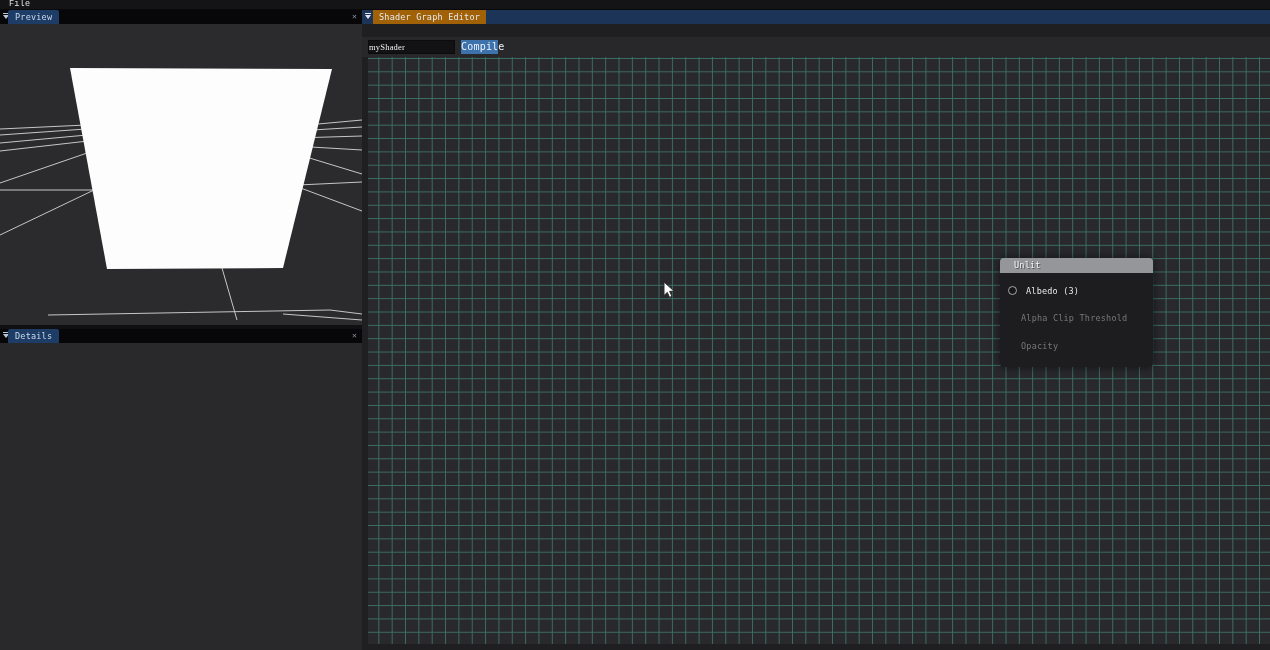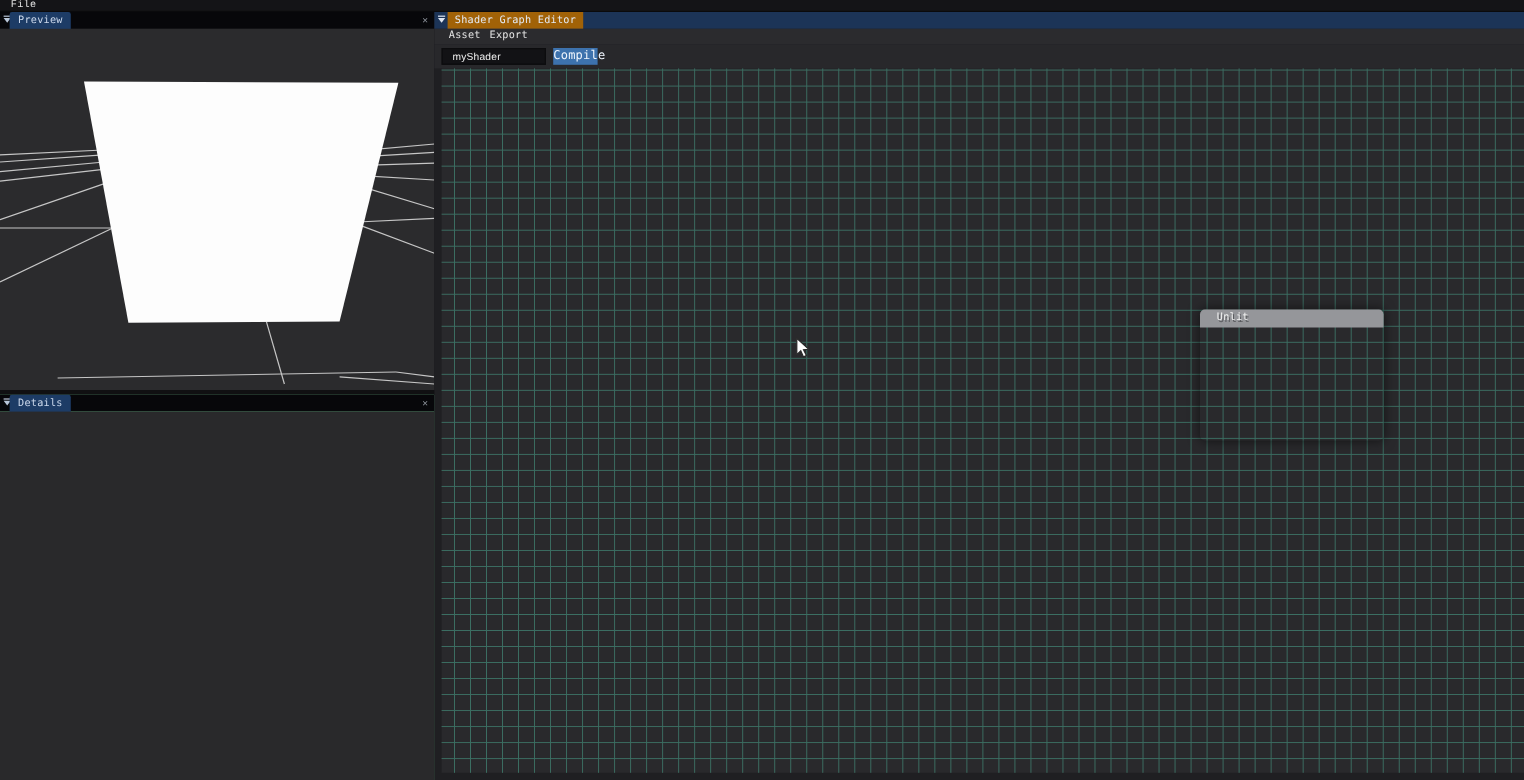--- a/index.html
+++ b/index.html
@@ -39,21 +39,21 @@
   #editor-titlebar .collapse-arrow { border-top-color:#dfe6f2; }
   #editor-titlebar .collapse-arrow::before { background:#dfe6f2; }
   #editor-title-tab { position:absolute; left:11px; top:0; height:14px; line-height:14px;
          padding:0 6px; background:#a16207; color:#e3eaf4; font-size:8.5px; }
   #editor-menubar { left:0; top:14px; width:100%; height:13px; background:#2b2b2e; }
   #editor-menubar .menu-item { position:absolute; top:0; height:13px; line-height:13px;
          font-size:8.5px; color:#e4e4e4; cursor:default; }
   #editor-toolbar { left:0; top:27px; width:100%; height:20px; background:#28282b; }
   #shader-name-input { position:absolute; left:6px; top:3px; width:87px; height:14px;
          background:#121215; border:1px solid #0c0c0e; color:#f0f0f0;
-         font-family:Liberation Sans, sans-serif; font-size:8.5px; padding:0 8px;
+         font-family:Liberation Serif, serif; font-size:8.5px; padding:0 0;
          letter-spacing:.2px; outline:none; }
   #compile-button { position:absolute; left:99px; top:3px; width:37px; height:14px;
          background:#3d72ad; border:none; color:#eef4fc; font-family:"DejaVu Sans Mono", monospace;
          font-size:10px; line-height:13px; text-align:center; cursor:default; letter-spacing:.2px; }
 
   
   #graph-canvas { left:6px; top:47px; width:902px; height:587px; background-color:#29292c;
       background-image:
         linear-gradient(to right, #3b6e62 1px, transparent 1px),
         linear-gradient(to bottom, #3b6e62 1px, transparent 1px);
@@ -130,34 +130,42 @@
   <div id="details-content" class="abs"></div>
 </div>
 
 <div id="editor-window" class="abs">
 
   <div id="editor-titlebar" class="abs">
     <span class="collapse-arrow"></span>
     <span id="editor-title-tab">Shader Graph Editor</span>
   </div>
 
-  <div id="editor-menubar" class="abs">
-    <div class="menu-item" style="left:12px;">Asset</div>
-    <div class="menu-item" style="left:46px;">Export</div>
-  </div>
 
   <div id="editor-toolbar" class="abs">
     <input id="shader-name-input" type="text" value="myShader" style="">
     <div id="compile-button">Compile</div>
   </div>
 
   <div id="graph-canvas" class="abs">
 
     <div id="node-unlit">
       <div id="node-header">Unlit</div>
+      <div id="node-body">
+        <div class="node-row" style="top:12px;">
+          <span class="port" style="left:8px; top:1px;"></span>
+          <span class="node-label bright" style="left:26px;">Albedo (3)</span>
+        </div>
+        <div class="node-row" style="top:39px;">
+          <span class="node-label dim" style="left:21px;">Alpha Clip Threshold</span>
+        </div>
+        <div class="node-row" style="top:67px;">
+          <span class="node-label dim" style="left:21px;">Opacity</span>
+        </div>
+      </div>
     </div>
 
     <svg id="mouse-cursor" width="12" height="18" viewBox="0 0 12 18">
       <path d="M1,1 L1,14.5 L4.3,11.4 L6.6,16.4 L9,15.3 L6.6,10.4 L11,10.1 Z" fill="#ffffff" stroke="#2a2a2a" stroke-width="1"></path>
     </svg>
 
   </div>
 </div>
 
 </body></html>

